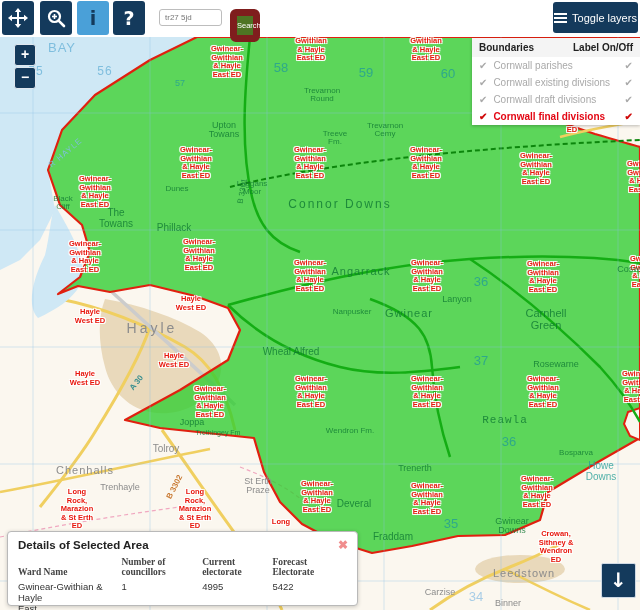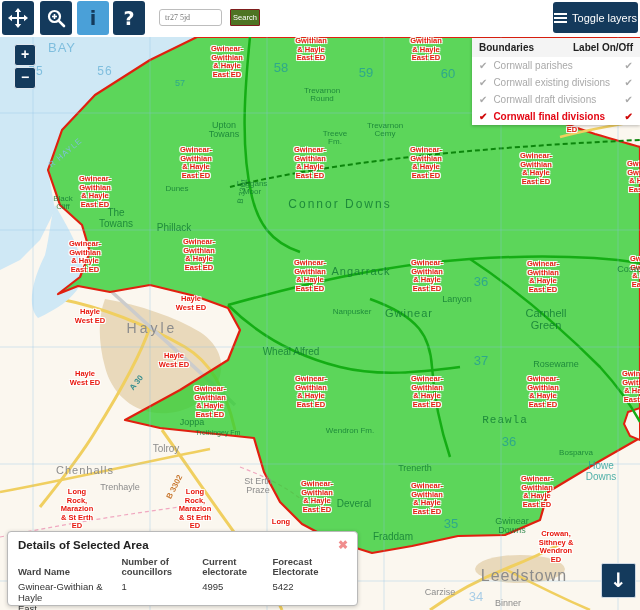--- a/index.html
+++ b/index.html
@@ -6,23 +6,23 @@
   html,body { width:640px; height:610px; font-family:"Liberation Sans", sans-serif; background:#fff; position:relative; overflow:hidden; }
 
   
   #toolbar { position:absolute; top:0; left:0; width:640px; height:37px; background:#fff; z-index:40; }
   .tb-btn { position:absolute; top:1px; height:34px; width:32px; background:var(--navy); border-radius:3px; color:#fff;
             display:flex; align-items:center; justify-content:center; cursor:pointer; }
   .tb-btn.active { background:var(--activeblue); color:var(--navy); }
   .tb-btn svg { display:block; }
   .tb-glyph { font-weight:bold; font-size:19px; font-family:"DejaVu Sans", sans-serif; }
   #search-input { position:absolute; left:159px; top:9px; width:63px; height:17px; border:1px solid #bdbdbd; border-radius:3px;
-                  font-size:8px; color:#777; padding-left:5px; font-family:Liberation Serif, serif; }
-  #search-btn { position:absolute; left:230px; top:9px; width:30px; height:17px; background:#4e7423; border:1px solid #7f1d1d;
-                border-radius:1px; color:#fff; font-size:7.5px; cursor:pointer; font-family:"Liberation Sans", sans-serif; }
+                  font-size:8px; color:#777; padding-left:5px; font-family:Liberation Sans, sans-serif; }
+  #search-btn { position:absolute; left:230px; top:9px; width:30px; height:33px; background:#4e7423; border:7px solid #7f1d1d;
+                border-radius:6px; color:#fff; font-size:7.5px; cursor:pointer; font-family:"Liberation Sans", sans-serif; }
   #toggle-layers { position:absolute; left:553px; top:2px; width:85px; height:31px; background:var(--navy); border:none; border-radius:3px;
                    color:#fff; font-size:11px; cursor:pointer; display:flex; align-items:center; justify-content:center; gap:5px;
                    font-family:"Liberation Sans", sans-serif; }
   .burger { display:inline-block; width:13px; }
   .burger span { display:block; height:2px; background:#fff; margin:2px 0; }
 
   
   #map { position:absolute; top:37px; left:0; width:640px; height:573px; background:#fbf7ef; overflow:hidden; cursor:crosshair; }
   #map svg { position:absolute; top:0; left:0; }
   #map-labels { position:absolute; top:0; left:0; width:640px; height:573px; }
@@ -50,21 +50,21 @@
   .layer-row.gray { color:#a9a9a9; } .layer-row.gray .chk { color:#a9a9a9; }
   .layer-row.red { color:#e30613; font-weight:bold; } .layer-row.red .chk { color:#cf0a0a; }
   .chk { font-size:10px; cursor:pointer; }
 
   
   #details { position:absolute; left:7px; top:531px; width:351px; height:75px; background:#fff; border:1px solid #b9b9b9; border-radius:4px;
              box-shadow:0 1px 4px rgba(0,0,0,.2); z-index:36; padding:7px 10px 0 10px; }
   #details-title { font-size:11.5px; font-weight:bold; color:#222; }
   #details-close { position:absolute; right:9px; top:6px; color:#f08d8d; font-size:12px; font-weight:bold; cursor:pointer; }
   #details-table { margin-top:5px; width:100%; border-collapse:collapse; }
-  #details-table th { text-align:left; vertical-align:bottom; font-size:9.5px; color:#444; line-height:1.1; padding:1px 2px 2px 0; white-space:pre-line; }
+  #details-table th { text-align:left; vertical-align:bottom; font-size:9.5px; color:#444; line-height:1.1; padding:1px 2px 2px 0; white-space:pre-line;font-family:Liberation Serif, serif; }
   #details-table td { font-size:9.5px; color:#333; vertical-align:top; line-height:1.15; padding:2px 2px 0 0; white-space:pre-line; }
 
   
   #nav-down { position:absolute; left:601px; top:563px; width:35px; height:35px; background:var(--navy); border:1px solid #cfd9e4;
               border-radius:2px; color:#fff; font-size:20px; font-weight:bold; text-align:center; line-height:32px; cursor:pointer; z-index:30;
               font-family:"DejaVu Sans", sans-serif; }
 </style>
 </head>
 <body>
 
@@ -277,21 +277,21 @@
       <div class="maplbl lbl-green" style="left: 632px; top: 228px; font-size: 9px;">Coswin</div>
       <div class="maplbl lbl-green" style="left: 192px; top: 381px; font-size: 9px;">Joppa</div>
       <div class="maplbl lbl-green" style="left: 218px; top: 392px; font-size: 7px;">Trethingey Fm</div>
       <div class="maplbl lbl-green" style="left: 350px; top: 390px; font-size: 8px;">Wendron Fm.</div>
       <div class="maplbl lbl-gray" style="left: 152px; top: 284px; font-size: 14px; letter-spacing: 3px;">Hayle</div>
       <div class="maplbl lbl-gray" style="left: 85px; top: 428px; font-size: 11px; letter-spacing: 1px;">Chenhalls</div>
       <div class="maplbl lbl-gray" style="left: 120px; top: 446px; font-size: 9px;">Trenhayle</div>
       <div class="maplbl lbl-gray" style="left: 166px; top: 407px; font-size: 10px;">Tolroy</div>
       <div class="maplbl lbl-gray" style="left: 258px; top: 440px; font-size: 9px; text-align: center;">St Erth
 Praze</div>
-      <div class="maplbl lbl-gray" style="left: 524px; top: 531px; font-size: 16px; letter-spacing: 1px;">Leedstown</div>
+      <div class="maplbl lbl-gray" style="left: 524px; top: 531px; font-size: 11px; letter-spacing: 1px;">Leedstown</div>
       <div class="maplbl lbl-gray" style="left: 440px; top: 551px; font-size: 9px;">Carzise</div>
       <div class="maplbl lbl-gray" style="left: 508px; top: 562px; font-size: 9px;">Binner</div>
       <div class="maplbl lbl-teal" style="left: 180px; top: 42px; font-size: 9px;">57</div>
       <div class="maplbl lbl-teal" style="left: 281px; top: 24px; font-size: 13px;">58</div>
       <div class="maplbl lbl-teal" style="left: 366px; top: 29px; font-size: 13px;">59</div>
       <div class="maplbl lbl-teal" style="left: 448px; top: 30px; font-size: 13px;">60</div>
       <div class="maplbl lbl-teal" style="left: 481px; top: 238px; font-size: 13px;">36</div>
       <div class="maplbl lbl-teal" style="left: 481px; top: 317px; font-size: 13px;">37</div>
       <div class="maplbl lbl-teal" style="left: 509px; top: 398px; font-size: 13px;">36</div>
       <div class="maplbl lbl-teal" style="left: 451px; top: 480px; font-size: 13px;">35</div>

